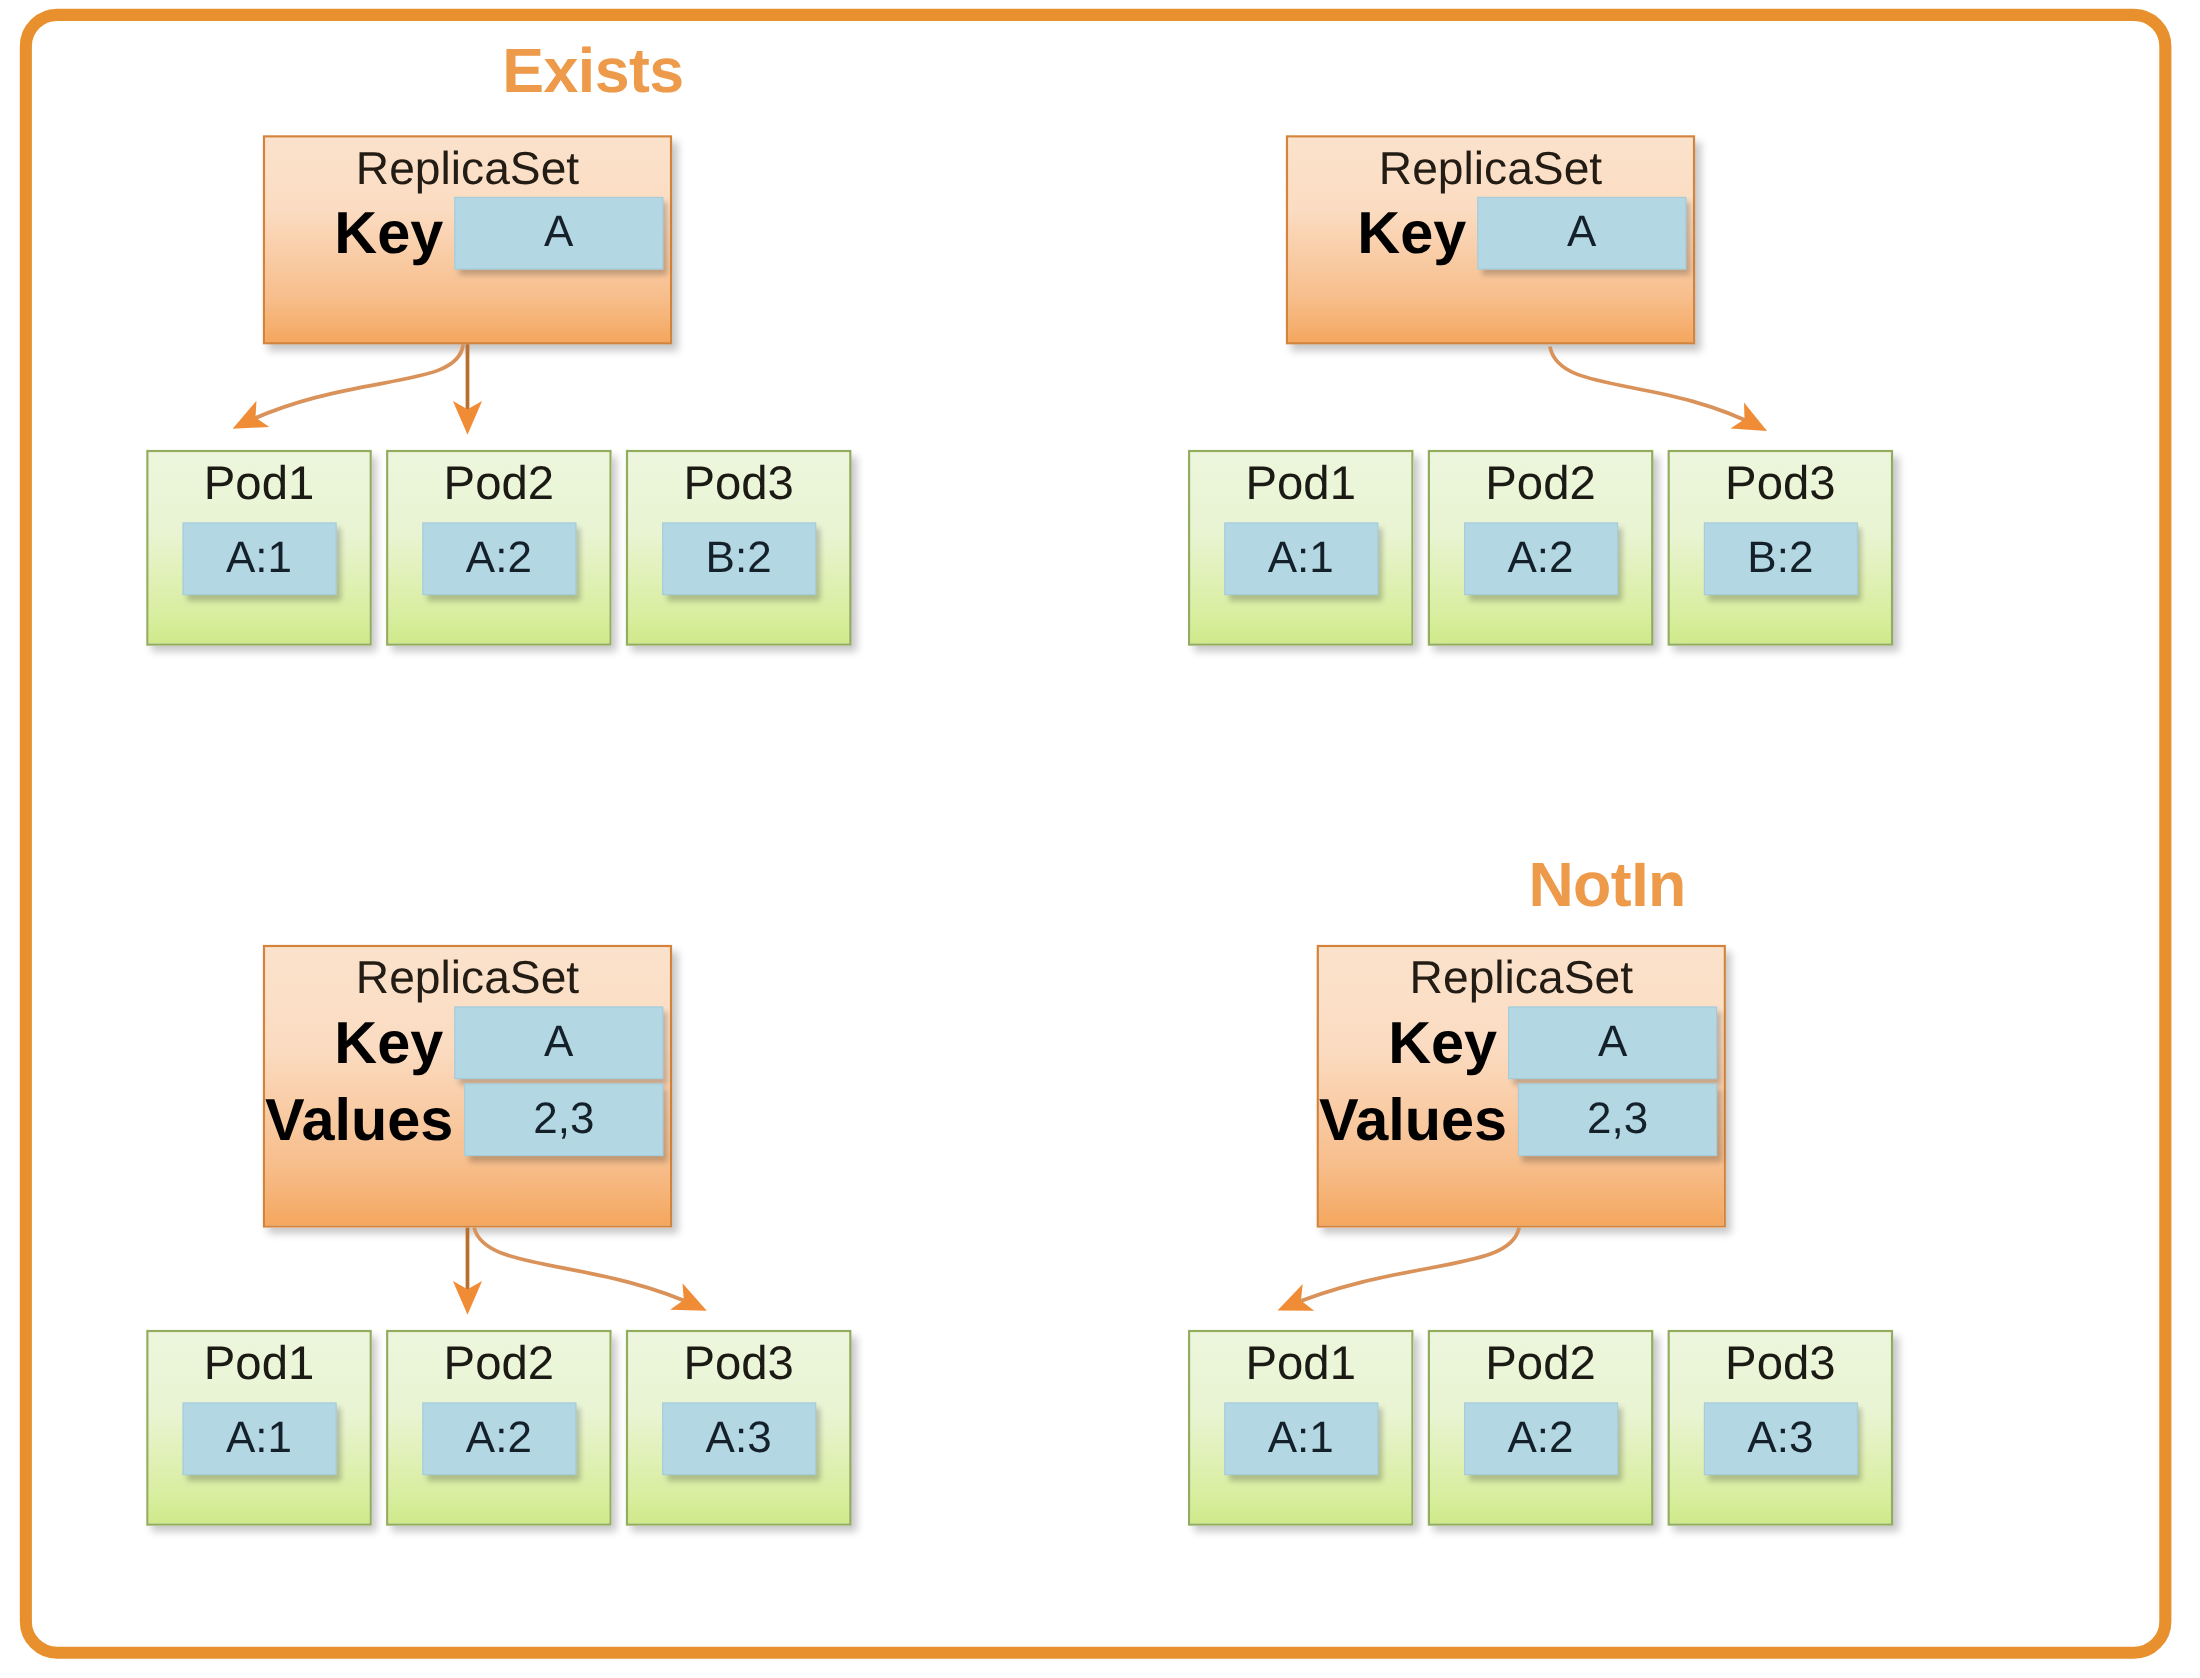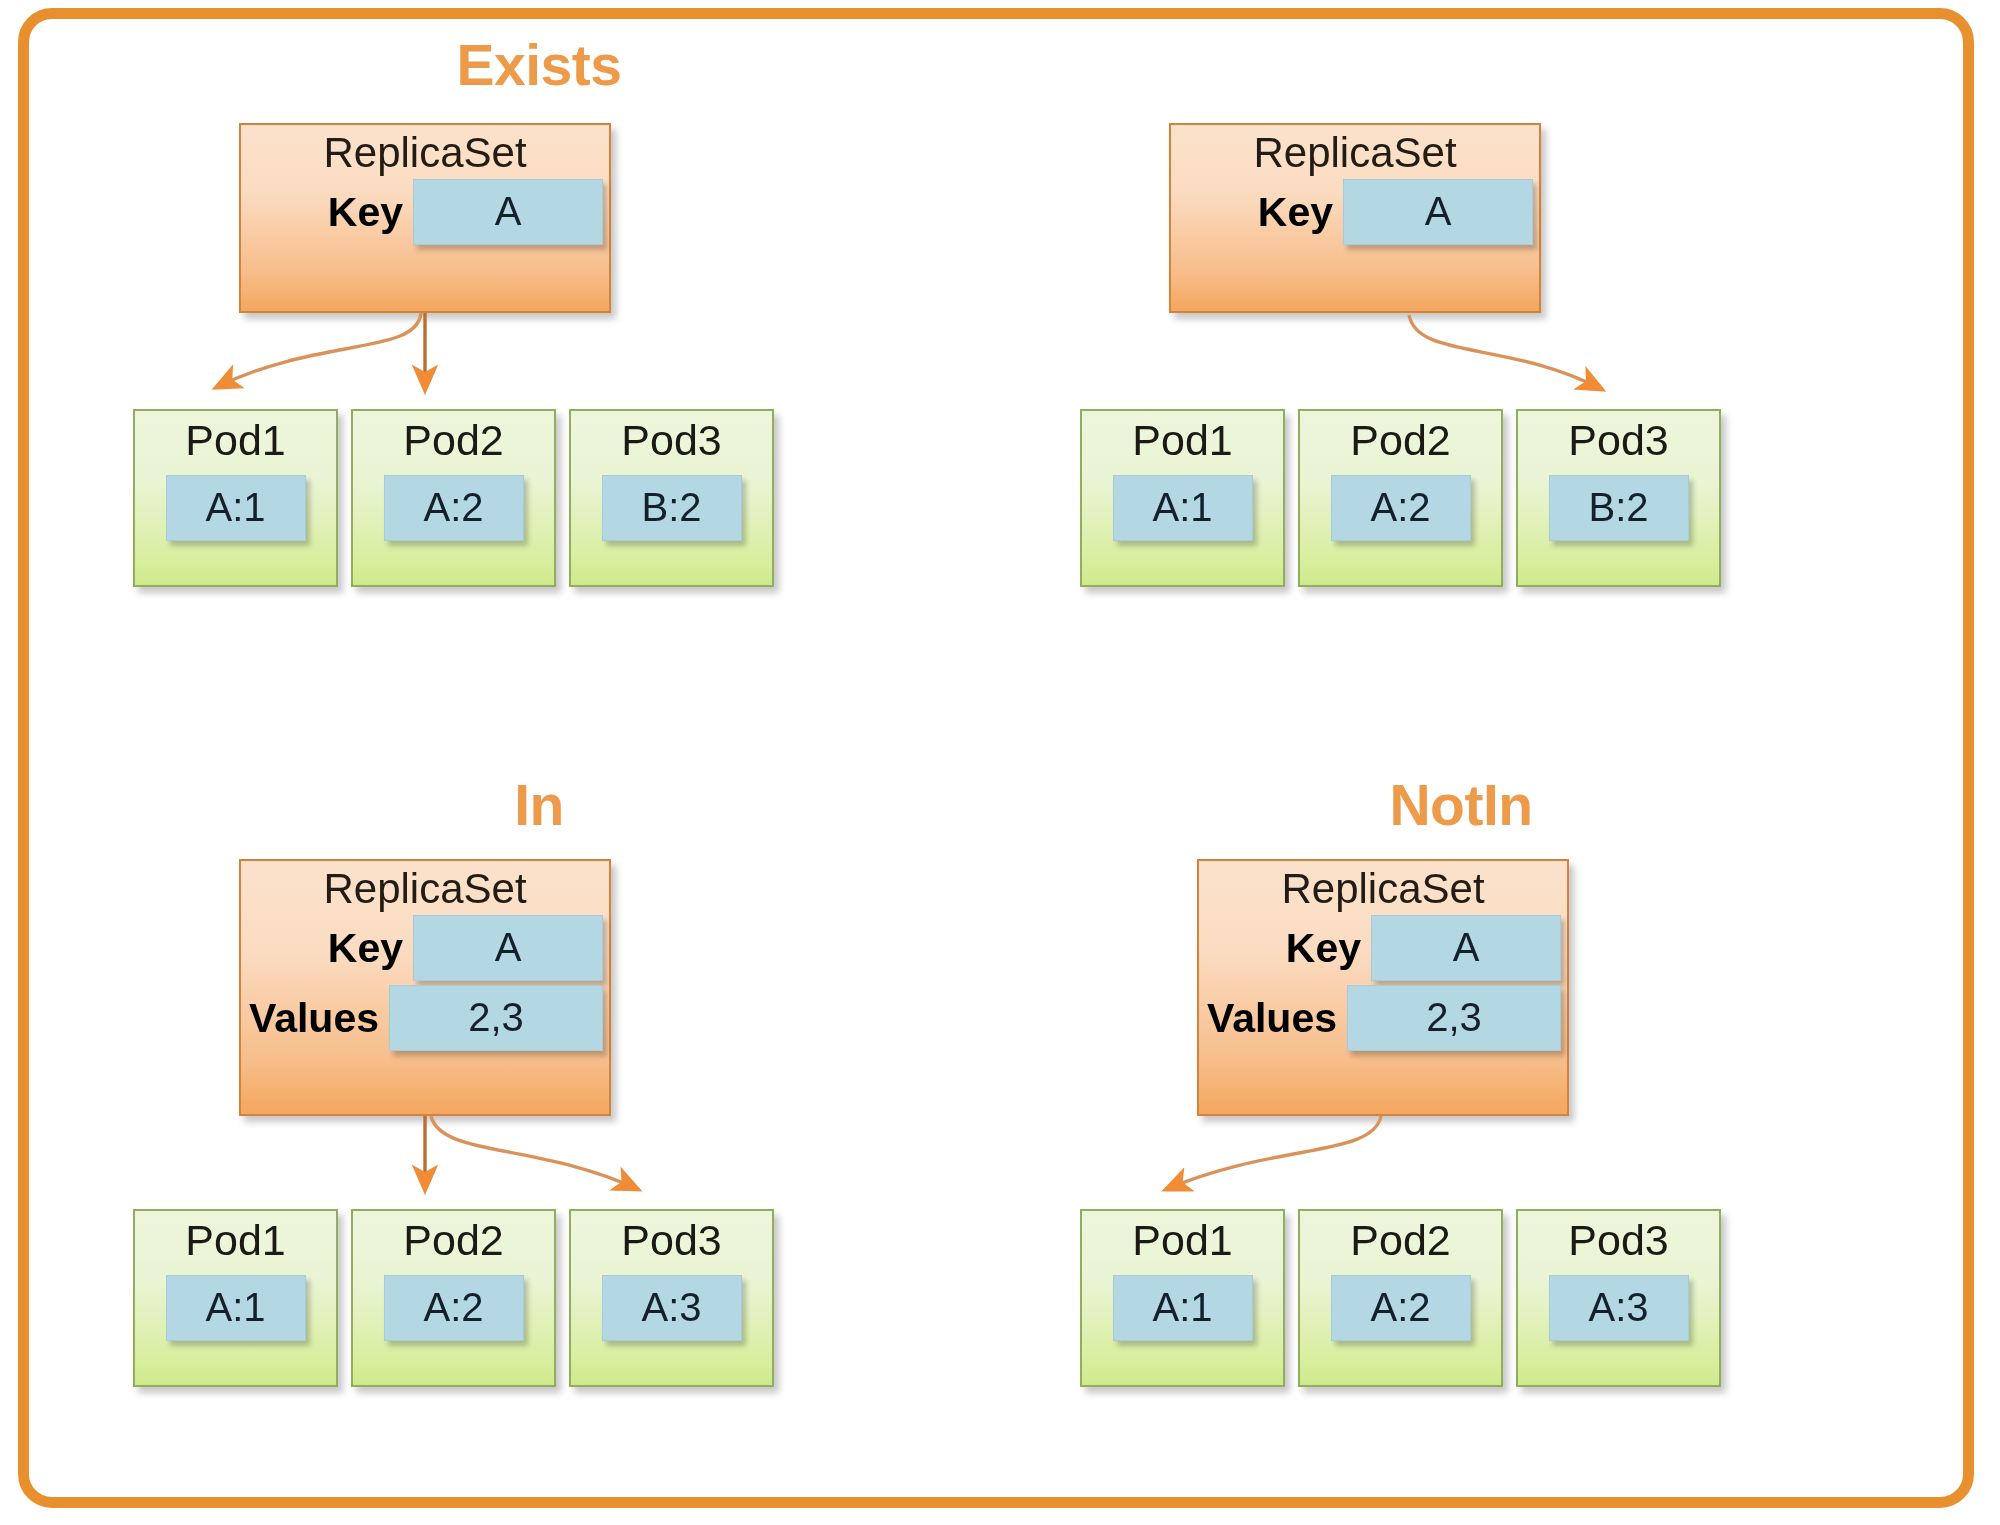--- a/index.html
+++ b/index.html
@@ -61,21 +61,21 @@
     white-space:nowrap;
   }
   .rs-row{
     display:flex;
     align-items:center;
     justify-content:flex-end;
     margin-top:4px;
     padding-right:6px;
   }
   .rs-label{
-    font-size:41px;
+    font-size:54px;
     font-weight:bold;
     color:#000;
     margin-right:10px;
     white-space:nowrap;
   }
   .valbox{
     background:#B4D7E4;
     border:1px solid #A6CBD9;
     box-shadow:4px 5px 5px rgba(0,0,0,0.22);
     font-size:40px;
@@ -196,21 +196,20 @@
         <defs>
           <marker id="ah1" markerWidth="9" markerHeight="9" refX="7.2" refY="4.5" orient="auto">
             <path d="M0,0.6 L9,4.5 L0,8.4 L2.2,4.5 Z" fill="#F08C36"></path>
           </marker>
         </defs>
         <path d="M420,278 C428,322 520,304 612,352" stroke="#D9925A" stroke-width="3.4" fill="none" marker-end="url(#ah1)"></path>
       </svg>
     </div>
 
     <div class="quad q2">
-      <div class="qtitle">In</div>
 
       <div class="rsbox" style="left:170px;top:82px;width:372px;height:257px;">
         <div class="rs-title">ReplicaSet</div>
         <div class="rs-row rs-key">
           <span class="rs-label">Key</span>
           <span class="valbox">A</span>
         </div>
         <div class="rs-row rs-values">
           <span class="rs-label">Values</span>
           <span class="valbox">2,3</span>

